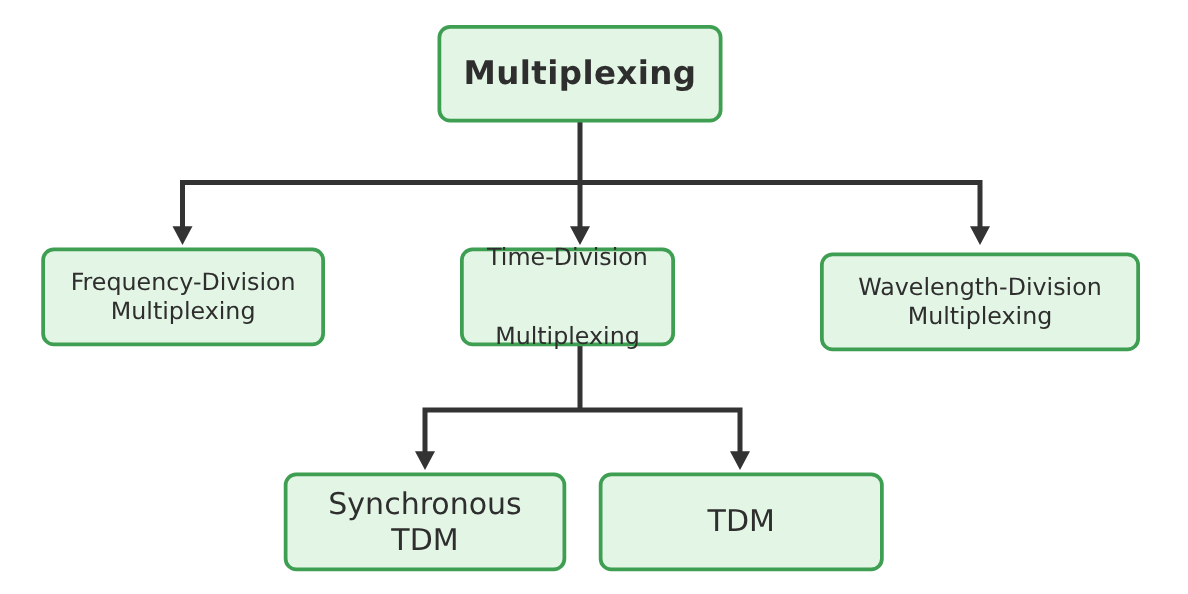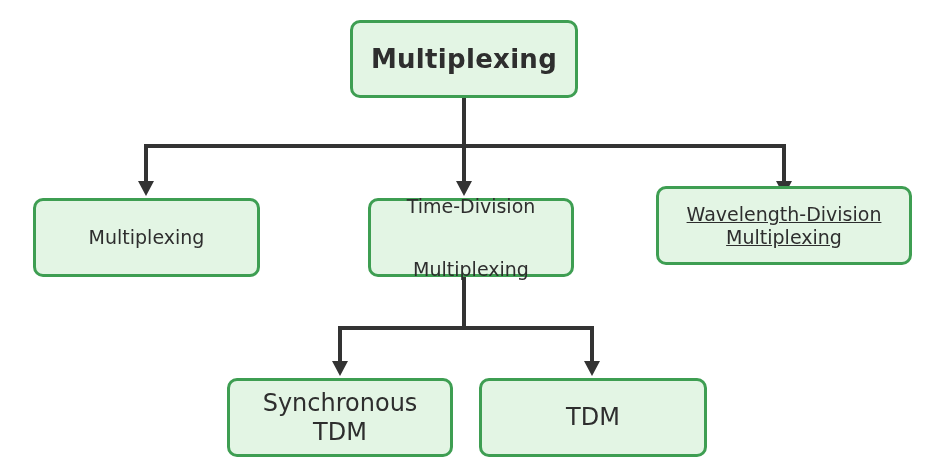--- a/index.html
+++ b/index.html
@@ -31,22 +31,22 @@
     text-align:center;
     line-height:1.18;
     box-sizing:border-box;
   }
   .node span{display:block;white-space:nowrap;}
   .root{font-size:26px;font-weight:700;letter-spacing:0.3px;}
   .lvl1{font-size:19px;font-weight:400;}
   .lvl2{font-size:24px;font-weight:400;}
   #node-root{left:350px;top:20px;width:228px;height:78px;}
   #node-fdm {left:33px; top:198px;width:227px;height:79px;}
-  #node-tdm {left:368px;top:198px;width:206px;height:79px;gap:40px;}
-  #node-wdm {left:656px;top:186px;width:256px;height:79px;text-decoration:underline;}
+  #node-tdm {left:368px;top:198px;width:172px;height:79px;gap:40px;}
+  #node-wdm {left:656px;top:202px;width:256px;height:79px;}
   #node-sync{left:227px;top:378px;width:226px;height:79px;}
   #node-stat{left:479px;top:378px;width:228px;height:79px;}
 </style>
 </head>
 <body>
 
 <div class="canvas">
 
   <svg class="connectors" viewBox="0 0 950 475" aria-hidden="true">
     <g>
@@ -60,20 +60,21 @@
       <polygon points="332,361 348,361 340,376"></polygon>
       <polygon points="584,361 600,361 592,376"></polygon>
     </g>
   </svg>
 
   <div class="node root" id="node-root">
     <span>Multiplexing</span>
   </div>
 
   <div class="node lvl1" id="node-fdm">
+    <span>Frequency-Division</span>
     <span>Multiplexing</span>
   </div>
 
   <div class="node lvl1" id="node-tdm">
     <span>Time-Division</span>
     <span>Multiplexing</span>
   </div>
 
   <div class="node lvl1" id="node-wdm">
     <span>Wavelength-Division</span>

